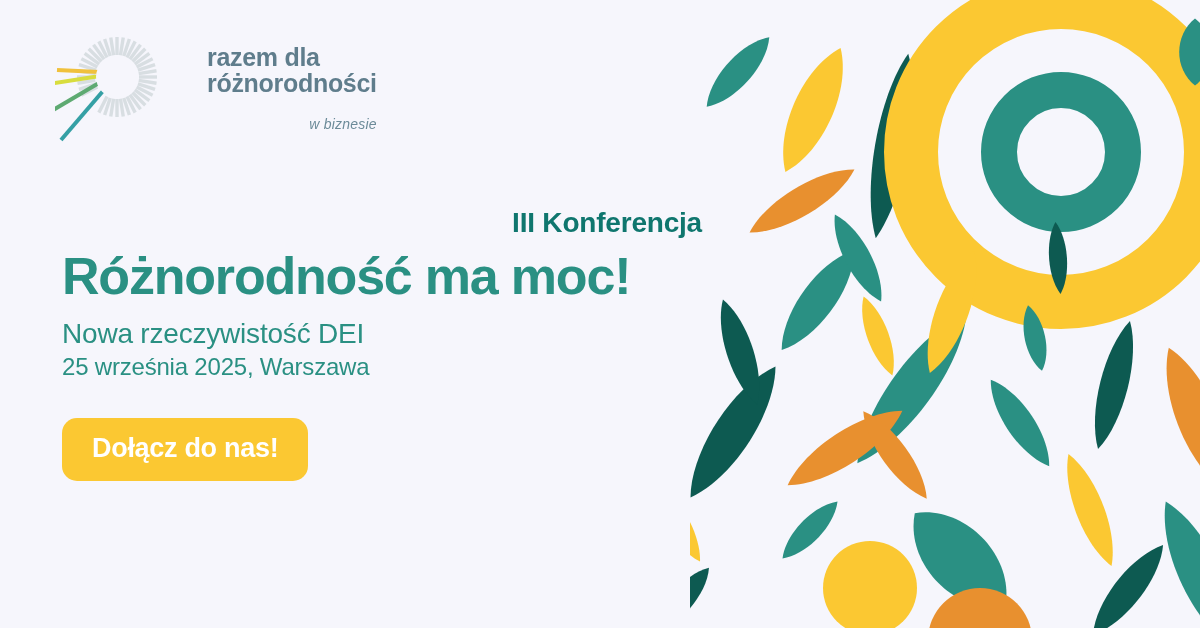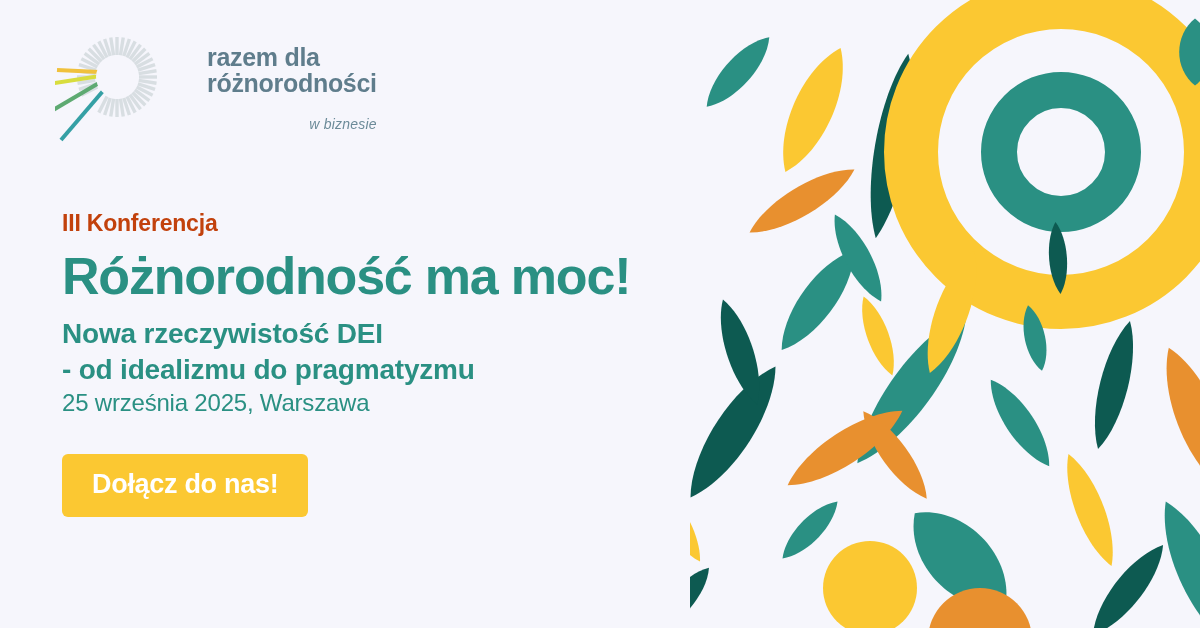--- a/index.html
+++ b/index.html
@@ -19,36 +19,36 @@
 
   
   .logo { position:absolute; left:55px; top:22px; width:320px; height:125px; }
   .logo-mark { position:absolute; left:0; top:0; width:115px; height:125px; }
   .logo-words { position:absolute; left:152px; top:22px; }
   .logo-line { color:#5f7d8c; font-weight:bold; font-size:25px; line-height:26px; letter-spacing:-0.3px; }
   .logo-tag { color:#6c8b99; font-style:italic; font-size:14px; text-align:right; margin-top:20px; letter-spacing:0.2px; }
 
   
   .content { position:absolute; left:62px; top:206px; width:640px; }
-  .kicker { color:#c2410c; font-size:23px; font-weight:bold; letter-spacing:-0.2px; line-height:34px; }
+  .kicker { color:#0f766e; font-size:28px; font-weight:bold; letter-spacing:-0.2px; line-height:34px;text-align:right; }
   .headline { color:#2a9083; font-size:52px; font-weight:bold; letter-spacing:-1.2px; line-height:60px; margin-top:6px; }
-  .subline { color:#2a9083; font-size:28px; font-weight:bold; line-height:36px; margin-top:10px; letter-spacing:-0.2px; }
+  .subline { color:#2a9083; font-size:28px; font-weight:normal; line-height:36px; margin-top:10px; letter-spacing:-0.2px; }
   .date { color:#2a9083; font-size:24px; font-weight:normal; line-height:30px; letter-spacing:-0.2px; }
 
   .cta {
     display:inline-block;
     margin-top:36px;
     background:#fbc832;
     color:#ffffff;
     font-size:27px;
     font-weight:bold;
     letter-spacing:-0.3px;
     padding:17px 30px 19px 30px;
     border:none;
-    border-radius:6px;
+    border-radius:15px;
     cursor:pointer;
     font-family:"Liberation Sans", sans-serif;
     line-height:1;
   }
 
   
   .decor { position:absolute; right:0; top:0; width:510px; height:628px; }
   .decor svg { display:block; width:510px; height:628px; }
 </style>
 </head>
@@ -115,21 +115,20 @@
       <div class="logo-line">razem dla</div>
       <div class="logo-line">różnorodności</div>
       <div class="logo-tag">w biznesie</div>
     </div>
   </div>
 
   <div class="content">
     <div class="kicker">III Konferencja</div>
     <div class="headline">Różnorodność ma moc!</div>
     <div class="subline">Nowa rzeczywistość DEI</div>
-    <div class="subline" style="margin-top:0;">- od idealizmu do pragmatyzmu</div>
     <div class="date">25 września 2025, Warszawa</div>
     <button class="cta">Dołącz do nas!</button>
   </div>
 
   <div class="decor">
     <svg viewBox="0 0 510 628" width="510" height="628" aria-hidden="true">
       <defs>
 
         <path id="leaf" d="M0,-60 C34,-30 34,30 0,60 C-34,30 -34,-30 0,-60 Z"></path>
 

